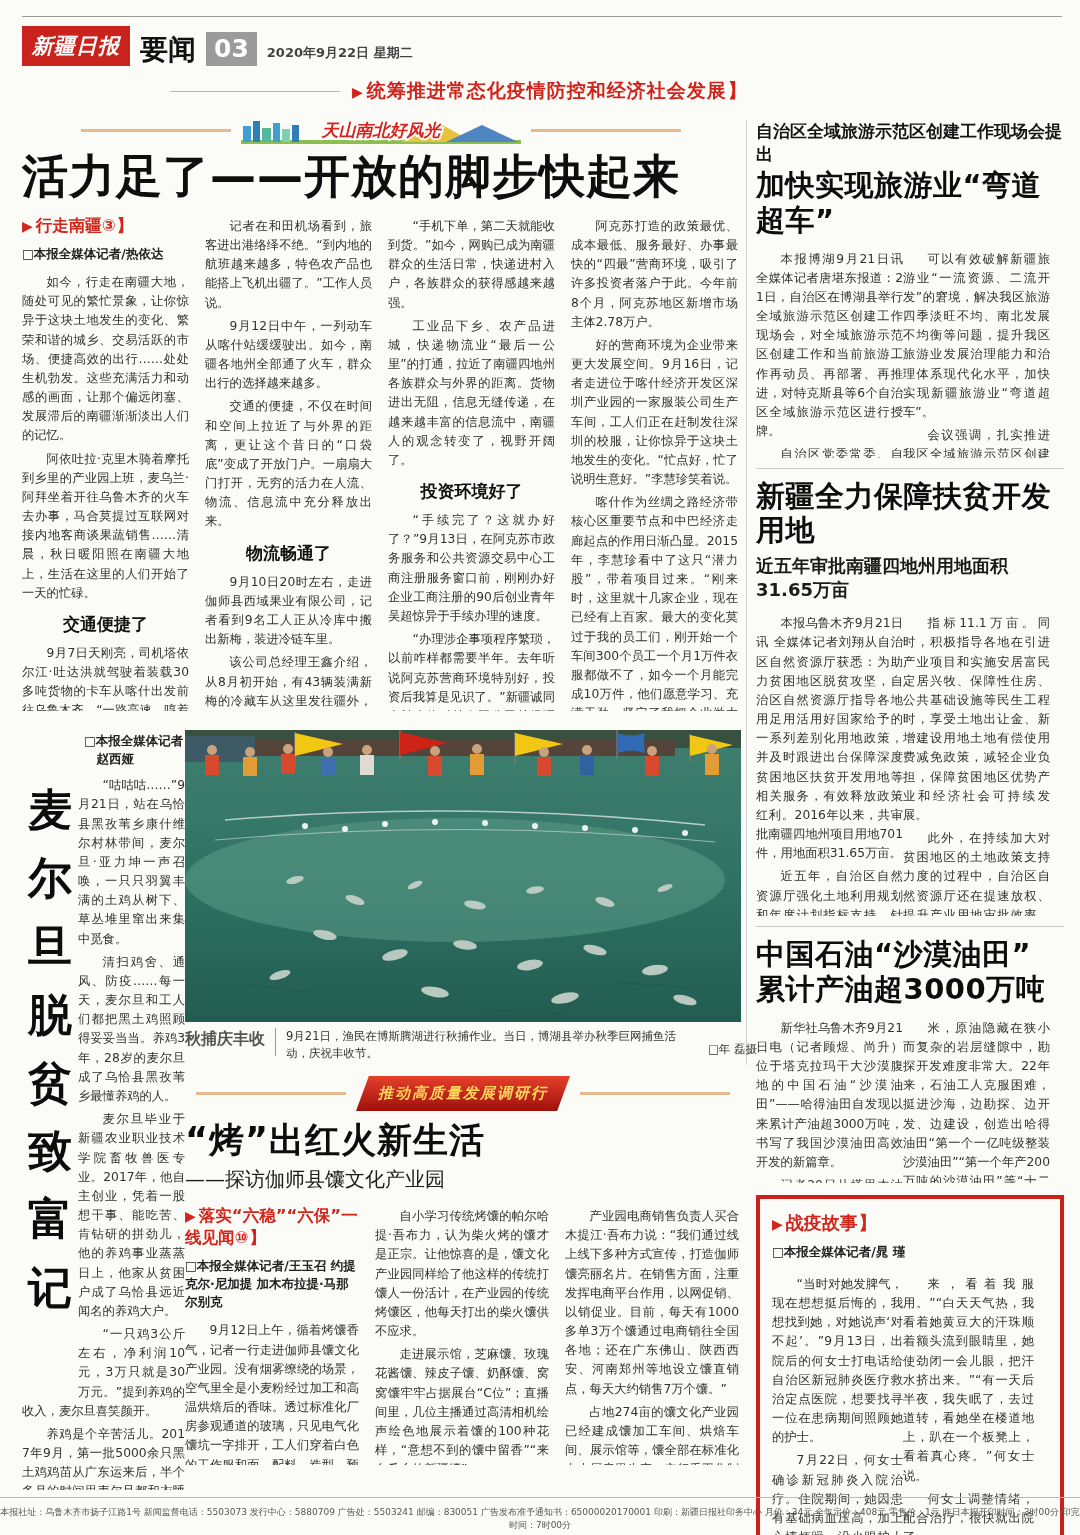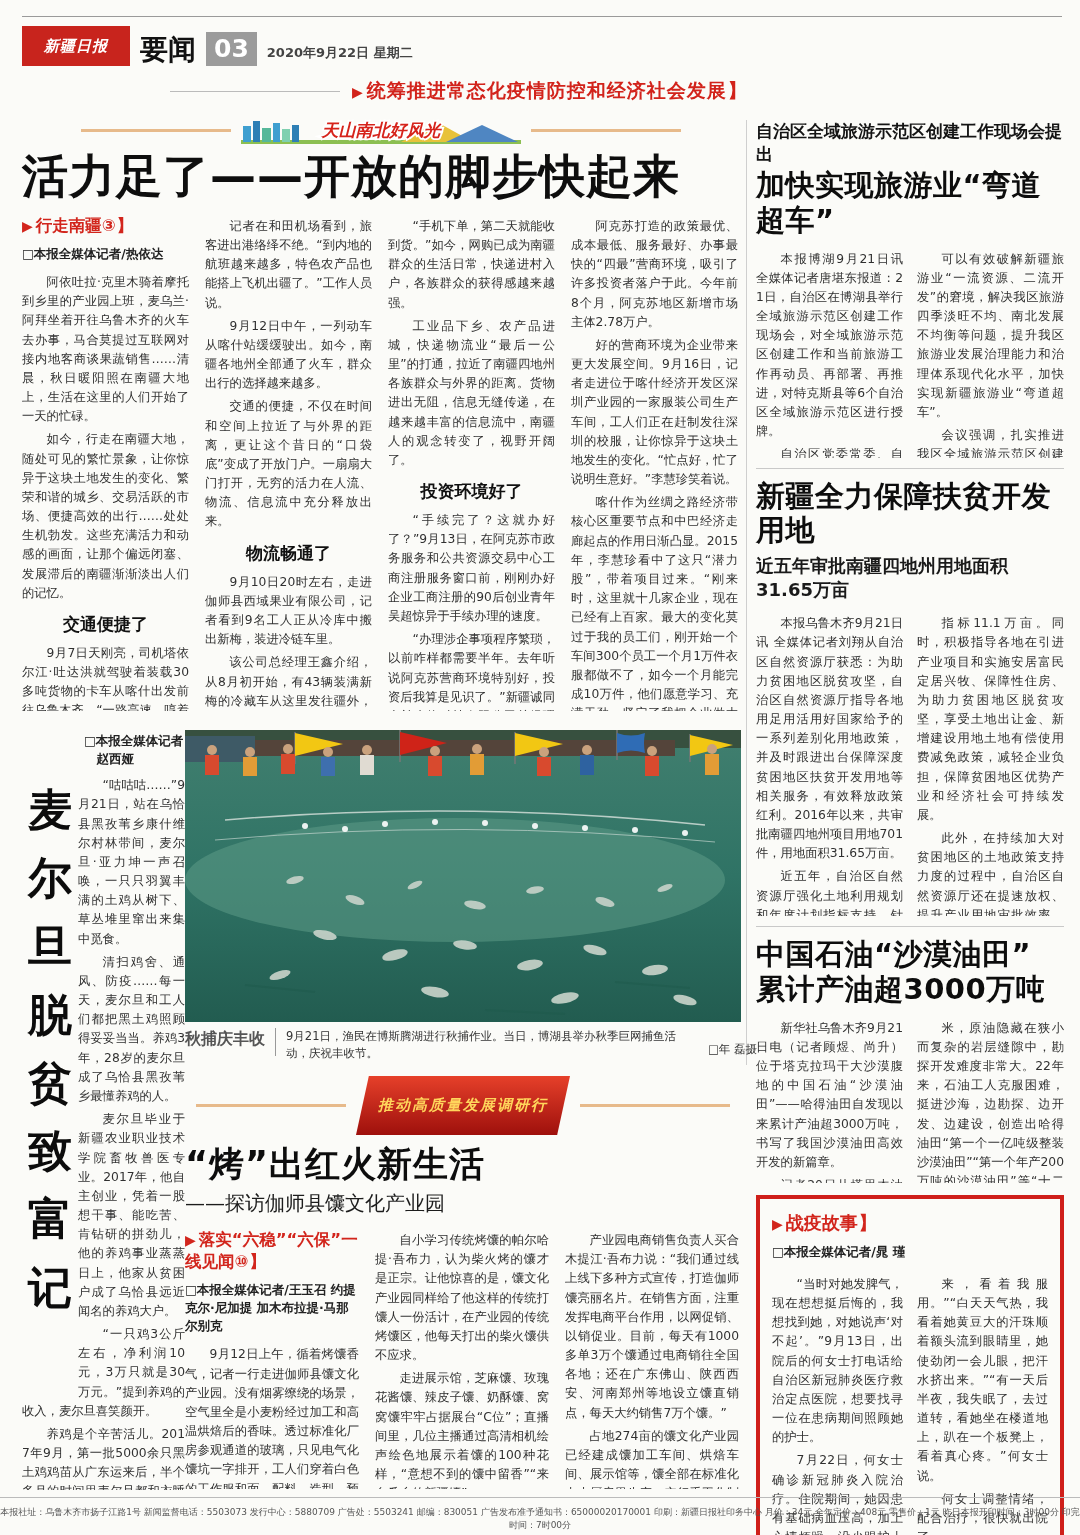--- a/index.html
+++ b/index.html
@@ -2,21 +2,21 @@
 <html><head>
 <meta charset="utf-8">
 <style>
   html,body{margin:0;padding:0;background:#dcdcd8;}
   .page{position:relative;width:1080px;height:1535px;margin:0 auto;background:#fbfbf8;
         font-family:"DejaVu Sans","Liberation Sans",sans-serif;color:#2b2b2b;overflow:hidden;}
   
   .rule-top{position:absolute;left:22px;top:16px;width:1040px;border-top:1px solid #9a9a9a;}
   .masthead{position:absolute;left:22px;top:26px;display:flex;align-items:flex-end;gap:10px;}
   .logo{background:#c8241d;color:#fff;width:108px;height:40px;display:flex;align-items:center;justify-content:center;
-        font-family:"DejaVu Serif","Liberation Serif",serif;font-weight:bold;font-style:italic;font-size:15px;letter-spacing:1px;}
+        font-family:"DejaVu Serif","Liberation Serif",serif;font-weight:bold;font-style:italic;font-size:21px;letter-spacing:1px;}
   .mh-section{font-size:28px;font-weight:900;color:#111;line-height:1;padding-bottom:2px;}
   .mh-page{background:#9b9b9b;color:#fff;font-weight:900;font-size:25px;padding:2px 8px;line-height:1.2;}
   .mh-date{font-size:13px;font-weight:bold;color:#444;padding-bottom:4px;}
   
   .topbanner{position:absolute;left:170px;top:78px;display:flex;align-items:center;gap:12px;}
   .tb-line{width:170px;border-top:1px solid #bbb;}
   .tb-text{color:#d2231b;font-weight:900;font-size:19px;letter-spacing:1px;white-space:nowrap;}
   .tag-arrow{font-size:14px;margin-right:3px;} .tag-close{margin-left:1px;}
   
   .lead{position:absolute;left:22px;top:116px;width:718px;}
@@ -30,21 +30,21 @@
   .body-text p{margin:4px 0 3px;text-indent:2em;text-align:justify;font-size:12.3px;line-height:1.56;color:#303030;
                word-break:break-all;}
   .subhead{font-size:17px;font-weight:900;color:#111;text-align:center;margin:10px 0 8px;}
   
   .vrule{position:absolute;left:746px;top:120px;height:945px;border-left:1px solid #cfcfcf;}
   .rail{position:absolute;left:756px;top:118px;width:308px;}
   .rail .sep{border:none;border-top:1px solid #c9c9c9;margin:10px 0;}
   .kicker{font-size:17px;font-weight:900;color:#141414;margin:2px 0 2px;}
   .rail-headline{font-size:29px;font-weight:900;color:#0d0d0d;line-height:1.2;margin:0 0 8px;letter-spacing:0.5px;}
   .rail-deck{font-size:18px;font-weight:700;color:#1a1a1a;margin:-2px 0 8px;}
-  .rcols{display:flex;gap:14px;}
+  .rcols{display:flex;}
   .rcol{width:147px;overflow:hidden;}
   .h-tourism .rcol{height:212px;} .h-land .rcol{height:306px;} .h-oil .rcol{height:168px;}
   
   .redbox{margin-top:12px;border:4px solid #cf1f1a;padding:10px 12px 12px;}
   .redbox .rail-headline{font-size:27px;margin-bottom:6px;}
   .redbox .red-tag{font-size:18px;margin:2px 0 8px;}
   .redbox .rcol{width:131px;height:318px;}
   
   .maierdan{position:absolute;left:22px;top:732px;width:163px;height:758px;overflow:hidden;}
   .maierdan .byline{margin:0 0 8px 62px;}
@@ -55,21 +55,21 @@
   .photo-frame{width:556px;height:292px;overflow:hidden;background:#2f7365;}
   .caption-row{display:flex;align-items:flex-start;gap:10px;margin-top:6px;}
   .cap-label{font-size:16px;font-weight:700;color:#555;white-space:nowrap;padding-top:1px;}
   .cap-div{border-left:1px solid #999;height:28px;}
   .cap-text{font-size:11.5px;color:#333;line-height:1.5;}
   .cap-credit{font-size:11.5px;color:#333;white-space:nowrap;margin-left:auto;padding-top:14px;}
   
   .nang{position:absolute;left:185px;top:1076px;width:556px;}
   .ribbonrow{display:flex;align-items:center;justify-content:center;gap:10px;margin-bottom:6px;}
   .ribbon{clip-path:polygon(6% 0,100% 0,94% 100%,0 100%);background:linear-gradient(180deg,#e6402a,#9e100c);
-          color:#ffd65c;font-weight:900;font-style:italic;font-size:15px;letter-spacing:2px;padding:20px 22px;white-space:nowrap;text-align:right;}
+          color:#ffd65c;font-weight:900;font-style:italic;font-size:15px;letter-spacing:2px;padding:8px 22px;white-space:nowrap;text-align:right;}
   .nang-headline{font-size:35px;font-weight:900;color:#0d0d0d;margin:2px 0 2px;letter-spacing:1px;}
   .nang-sub{font-size:20px;color:#1c1c1c;margin:0 0 10px;}
   .ncols{display:flex;gap:16px;}
   .ncol{width:174px;height:262px;overflow:hidden;}
   
   .footer{position:absolute;left:0;top:1497px;width:1080px;border-top:1px solid #bbb;padding-top:8px;
           text-align:center;font-size:9px;color:#555;letter-spacing:0;}
   svg{display:block;}
 </style>
 </head>
@@ -109,22 +109,22 @@
         <text x="140" y="20" text-anchor="middle" font-size="17" font-style="italic" font-weight="900" fill="#d6231b" stroke="#ffffff" stroke-width="3.5" paint-order="stroke">天山南北好风光</text>
       </svg>
       <span class="tanline"></span>
     </div>
     <h1 class="lead-headline">活力足了——开放的脚步快起来</h1>
     <div class="cols">
       <div class="col body-text">
         <div class="red-tag"><span class="tag-arrow">▶</span><span>行走南疆③</span><span class="tag-close">】</span></div>
         <div class="byline">□本报全媒体记者/热依达</div>
         <div>
+            <p>如今，行走在南疆大地，随处可见的繁忙景象，让你惊异于这块土地发生的变化、繁荣和谐的城乡、交易活跃的市场、便捷高效的出行……处处生机勃发。这些充满活力和动感的画面，让那个偏远闭塞、发展滞后的南疆渐渐淡出人们的记忆。</p>
             <p>阿依吐拉·克里木骑着摩托到乡里的产业园上班，麦乌兰·阿拜坐着开往乌鲁木齐的火车去办事，马合莫提过互联网对接内地客商谈果蔬销售……清晨，秋日暖阳照在南疆大地上，生活在这里的人们开始了一天的忙碌。</p>
-            <p>如今，行走在南疆大地，随处可见的繁忙景象，让你惊异于这块土地发生的变化、繁荣和谐的城乡、交易活跃的市场、便捷高效的出行……处处生机勃发。这些充满活力和动感的画面，让那个偏远闭塞、发展滞后的南疆渐渐淡出人们的记忆。</p>
           </div>
         <div class="subhead">交通便捷了</div>
         <div>
             <p>9月7日天刚亮，司机塔依尔江·吐达洪就驾驶着装载30多吨货物的卡车从喀什出发前往乌鲁木齐。“一路高速，哼着曲儿就到了。”以前跑一趟要三四天，如今一天一个来回，塔依尔江干劲十足。</p>
           </div>
       </div>
       <div class="col body-text">
         <div>
             <p>记者在和田机场看到，旅客进出港络绎不绝。“到内地的航班越来越多，特色农产品也能搭上飞机出疆了。”工作人员说。</p>
             <p>9月12日中午，一列动车从喀什站缓缓驶出。如今，南疆各地州全部通了火车，群众出行的选择越来越多。</p>
@@ -180,21 +180,21 @@
 
     <article class="h-land">
       <h2 class="rail-headline">新疆全力保障扶贫开发用地</h2>
       <div class="rail-deck">近五年审批南疆四地州用地面积31.65万亩</div>
       <div class="rcols body-text">
         <div class="rcol">
             <p>本报乌鲁木齐9月21日讯 全媒体记者刘翔从自治区自然资源厅获悉：为助力贫困地区脱贫攻坚，自治区自然资源厅指导各地用足用活用好国家给予的一系列差别化用地政策，并及时跟进出台保障深度贫困地区扶贫开发用地等相关服务，有效释放政策红利。2016年以来，共审批南疆四地州项目用地701件，用地面积31.65万亩。</p>
             <p>近五年，自治区自然资源厅强化土地利用规划和年度计划指标支持，针对深度贫困地区新增建设用地需求，全力保障基础设施、乡村振兴、民生发展等扶贫项目落地，安排先行用地、后续用地等</p>
           </div>
         <div class="rcol">
-            <p>指标11.1万亩。同时，积极指导各地在引进产业项目和实施安居富民定居兴牧、保障性住房、为助力贫困地区脱贫攻坚，享受土地出让金、新增建设用地土地有偿使用费减免政策，减轻企业负担，保障贫困地区优势产业和经济社会可持续发展。</p>
+            <p>指标11.1万亩。同时，积极指导各地在引进产业项目和实施安居富民定居兴牧、保障性住房、公共基础设施等民生工程时，享受土地出让金、新增建设用地土地有偿使用费减免政策，减轻企业负担，保障贫困地区优势产业和经济社会可持续发展。</p>
             <p>此外，在持续加大对贫困地区的土地政策支持力度的过程中，自治区自然资源厅还在提速放权、提升产业用地审批效率、优化审批服务上不断发力，精准保障扶贫重大项目高效落地。</p>
           </div>
       </div>
     </article>
 
     <hr class="sep">
 
     <article class="h-oil">
       <h2 class="rail-headline" style="margin-bottom:2px;"><span>中国石油“沙漠油田”</span><br><span>累计产油超3000万吨</span></h2>
       <div class="rcols body-text" style="margin-top:8px;">

